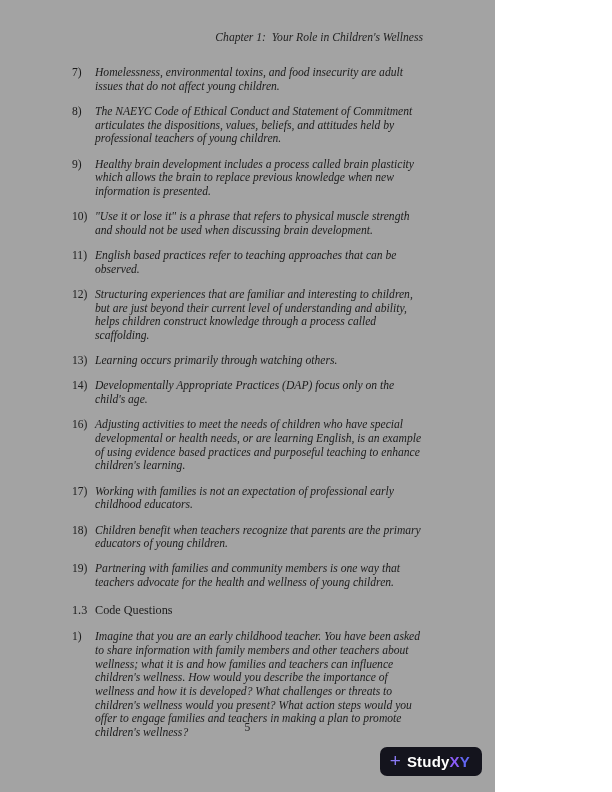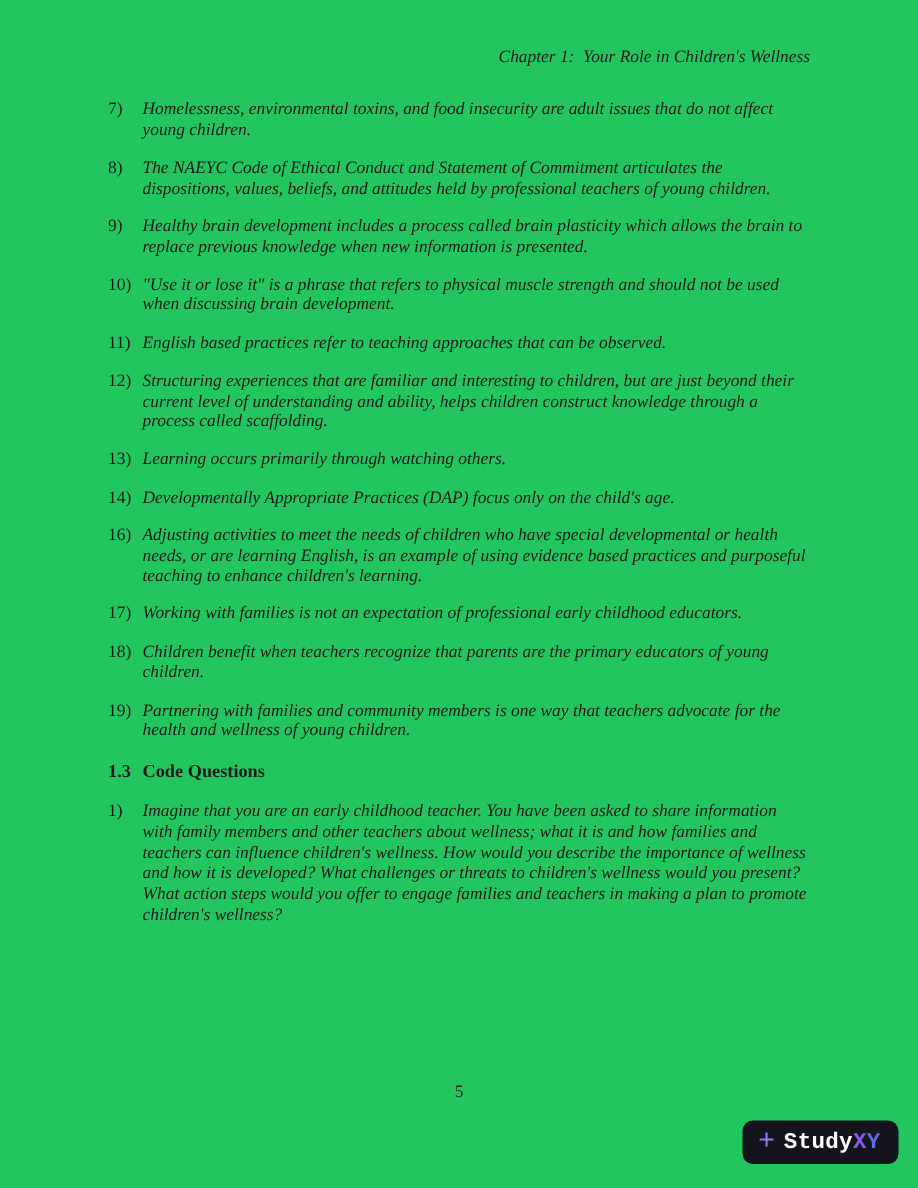--- a/index.html
+++ b/index.html
@@ -1,20 +1,20 @@
 <!DOCTYPE html>
 <html><head>
 <meta charset="utf-8">
 <style>
   html, body { margin: 0; padding: 0; background: #ffffff; }
   .page {
     position: relative;
-    width: 612px;
+    width: 495px;
     height: 792px;
-    background: #22c55e;
+    background: #a3a3a3;
     overflow: hidden;
     font-family: "Liberation Serif", "DejaVu Serif", serif;
     font-size: 11.6px;
     line-height: 13.7px;
     color: #1b1b1b;
   }
   .running-header {
     position: absolute;
     top: 31px;
     right: 72px;
@@ -36,21 +36,21 @@
   .item .num {
     flex: 0 0 23px;
     white-space: nowrap;
   }
   .item .txt {
     flex: 1;
     font-style: italic;
   }
   .section-heading {
     display: flex;
-    font-weight: bold;
+    font-weight: normal;
     font-size: 12.2px;
     margin: 14px 0 12.5px 0;
   }
   .section-heading .sec-num {
     flex: 0 0 23px;
   }
   .page-number {
     position: absolute;
     top: 721px;
     left: 0;
@@ -76,21 +76,20 @@
     color: #8b7af5;
     font-size: 19px;
     font-weight: 300;
     line-height: 1;
     margin-top: -2px;
   }
   .logo-word {
     font-size: 15px;
     font-weight: bold;
     letter-spacing: 0.2px;
-    font-family: Liberation Mono, monospace;
   }
   .logo-study { color: #ffffff; }
   .logo-x { color: #8b5cf6; }
   .logo-y { color: #6366f1; }
 </style>
 </head>
 <body>
 
 <div class="page">
 

